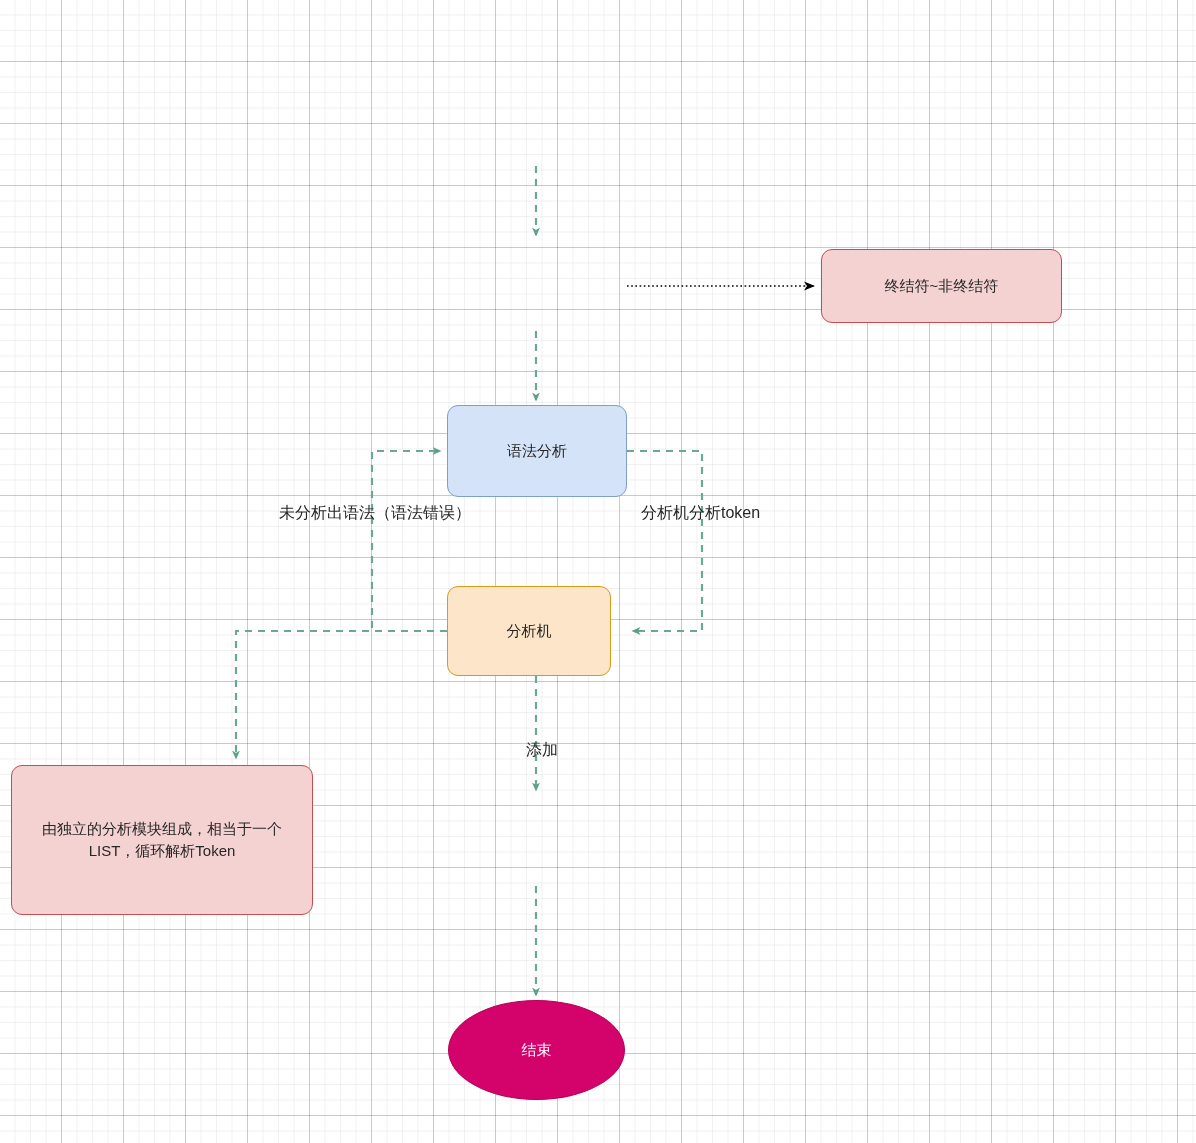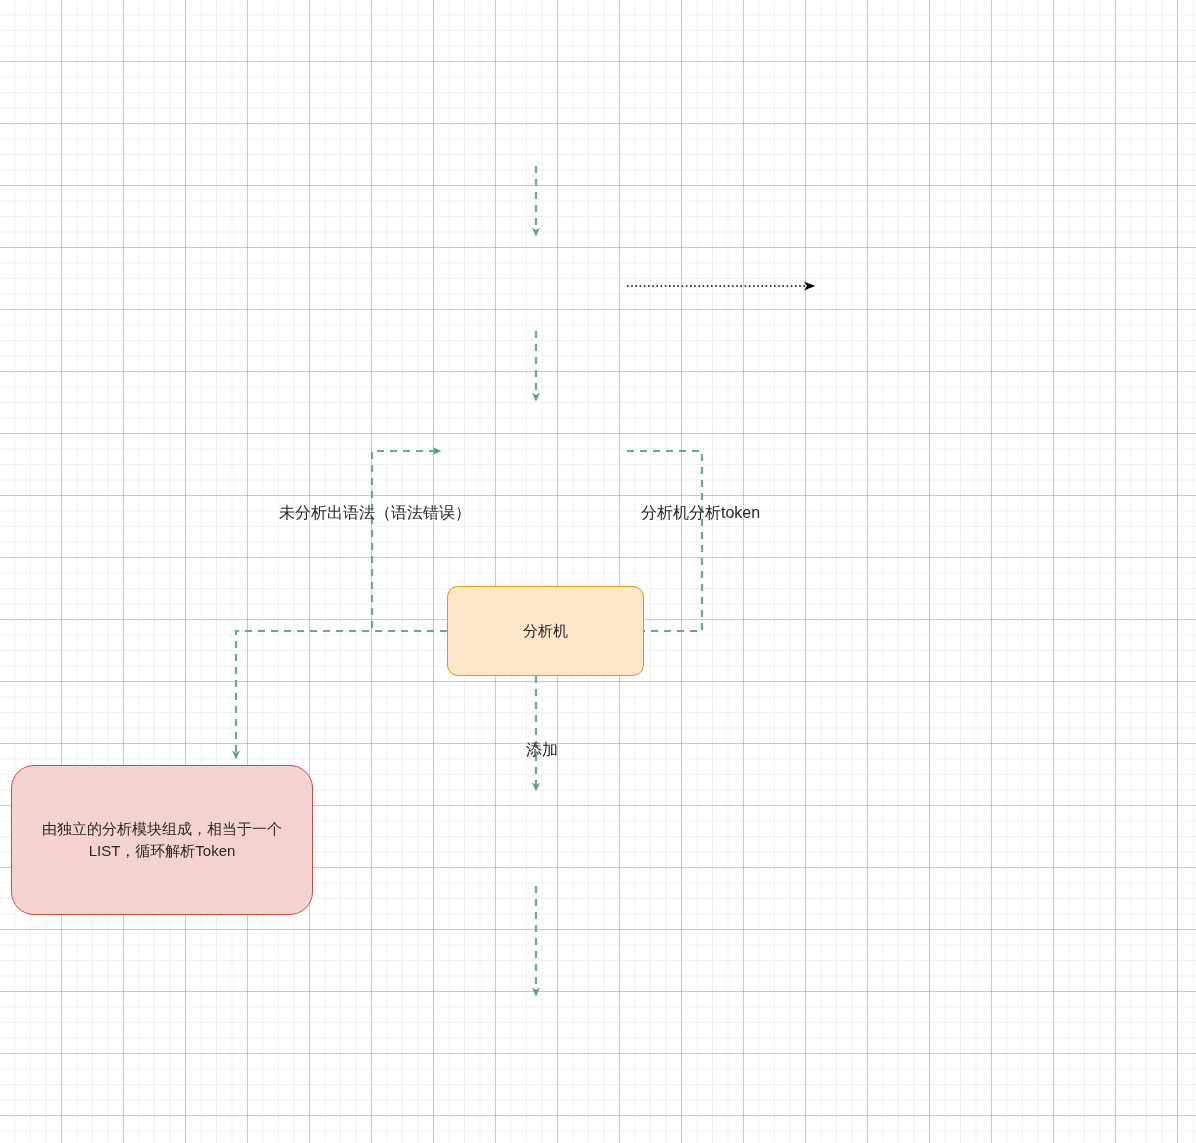--- a/index.html
+++ b/index.html
@@ -78,32 +78,41 @@
 
     <path d="M447,631 L236,631 L236,758" fill="none" stroke="#6aa893" stroke-width="2.2" stroke-dasharray="7,6" marker-end="url(#arrow-green)"></path>
 
     <path d="M536,676 L536,790" fill="none" stroke="#6aa893" stroke-width="2.2" stroke-dasharray="7,6" marker-end="url(#arrow-green)"></path>
 
     <path d="M536,886 L536,995" fill="none" stroke="#6aa893" stroke-width="2.2" stroke-dasharray="7,6" marker-end="url(#arrow-green)"></path>
   </svg>
 
 
 
+  <div class="node rounded-box pink" style="left:821px;top:249px;width:241px;height:74px;">
+    <span class="node-label">终结符~非终结符</span>
+  </div>
 
+  <div class="node rounded-box blue" style="left:447px;top:405px;width:180px;height:92px;">
+    <span class="node-label">语法分析</span>
+  </div>
 
-  <div class="node rounded-box orange" style="left:447px;top:586px;width:197px;height:90px;">
+  <div class="node rounded-box orange" style="left:447px;top:586px;width:164px;height:90px;">
     <span class="node-label">分析机</span>
   </div>
 
-  <div class="node rounded-box pink" style="left:11px;top:765px;width:302px;height:150px;border-radius:23px;">
+  <div class="node rounded-box pink" style="left:11px;top:765px;width:302px;height:150px;">
     <span class="node-label">由独立的分析模块组成，相当于一个
 LIST，循环解析Token</span>
   </div>
 
 
+  <div class="node ellipse" style="left:448px;top:1000px;width:177px;height:100px;">
+    <span class="node-label">结束</span>
+  </div>
 
   <span class="edge-label" style="left:279px;top:503px;">未分析出语法（语法错误）</span>
 
   <span class="edge-label" style="left:641px;top:503px;">分析机分析token</span>
 
   <span class="edge-label" style="left:526px;top:740px;">添加</span>
 
 </div>
 
 </body></html>

